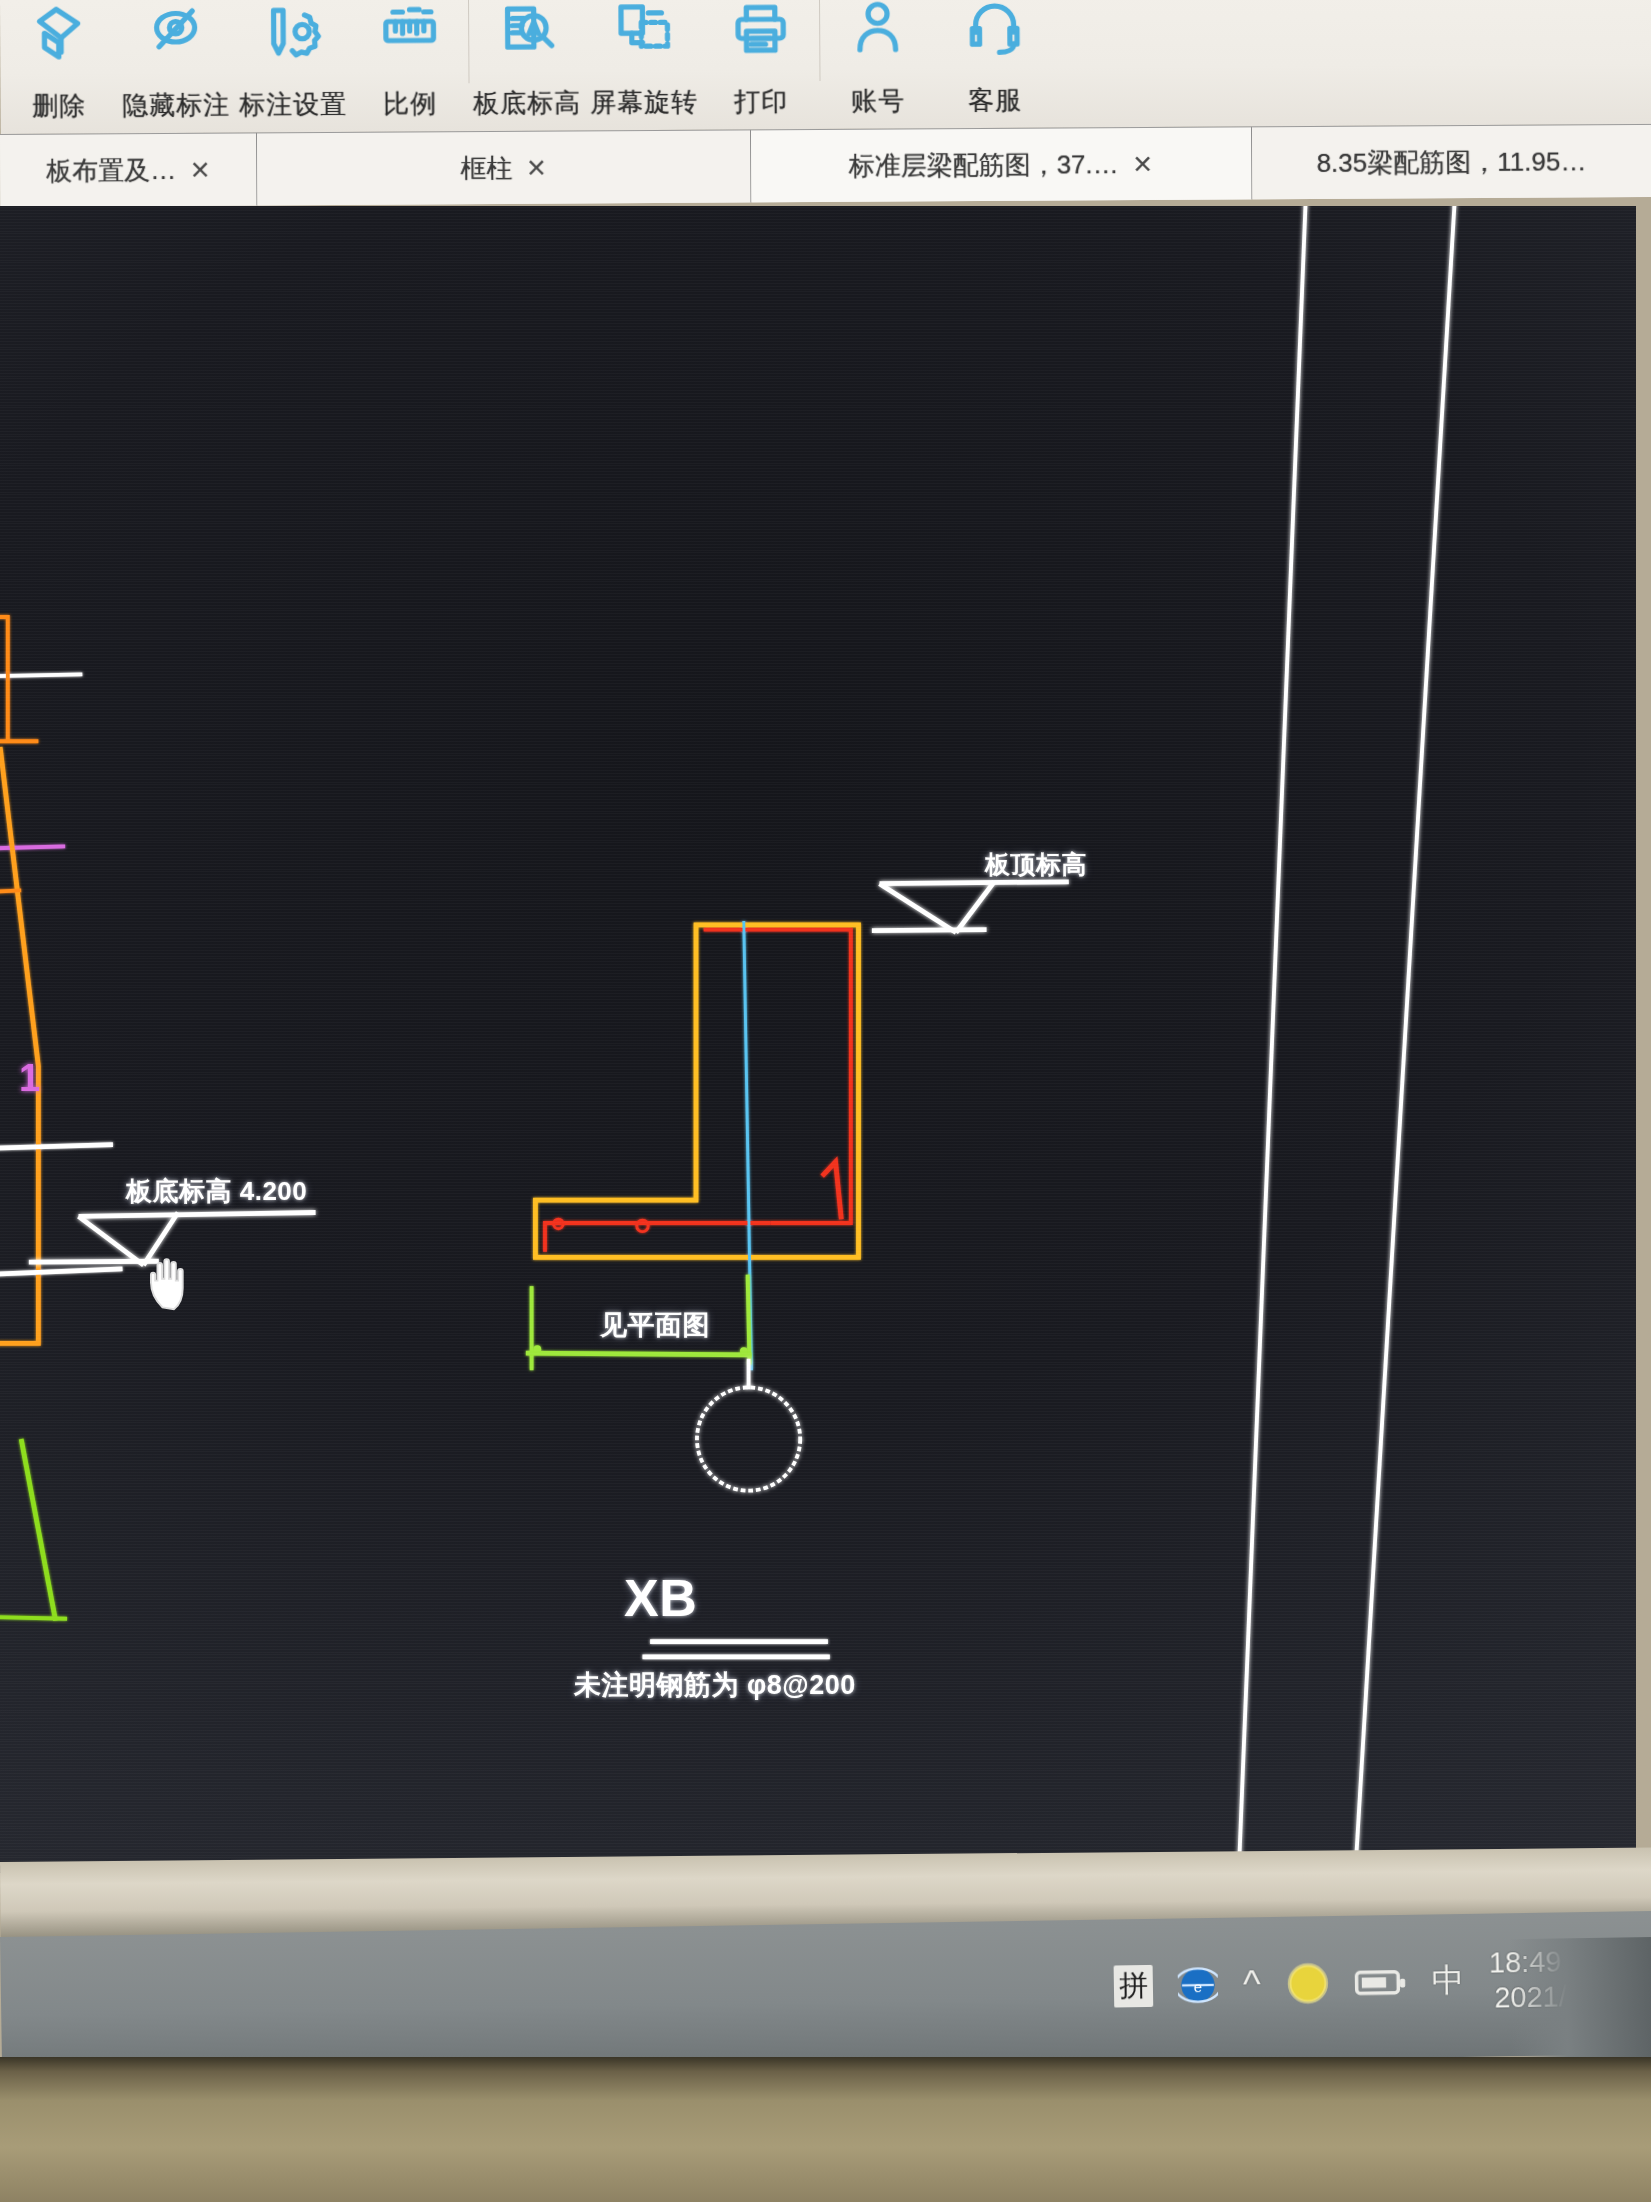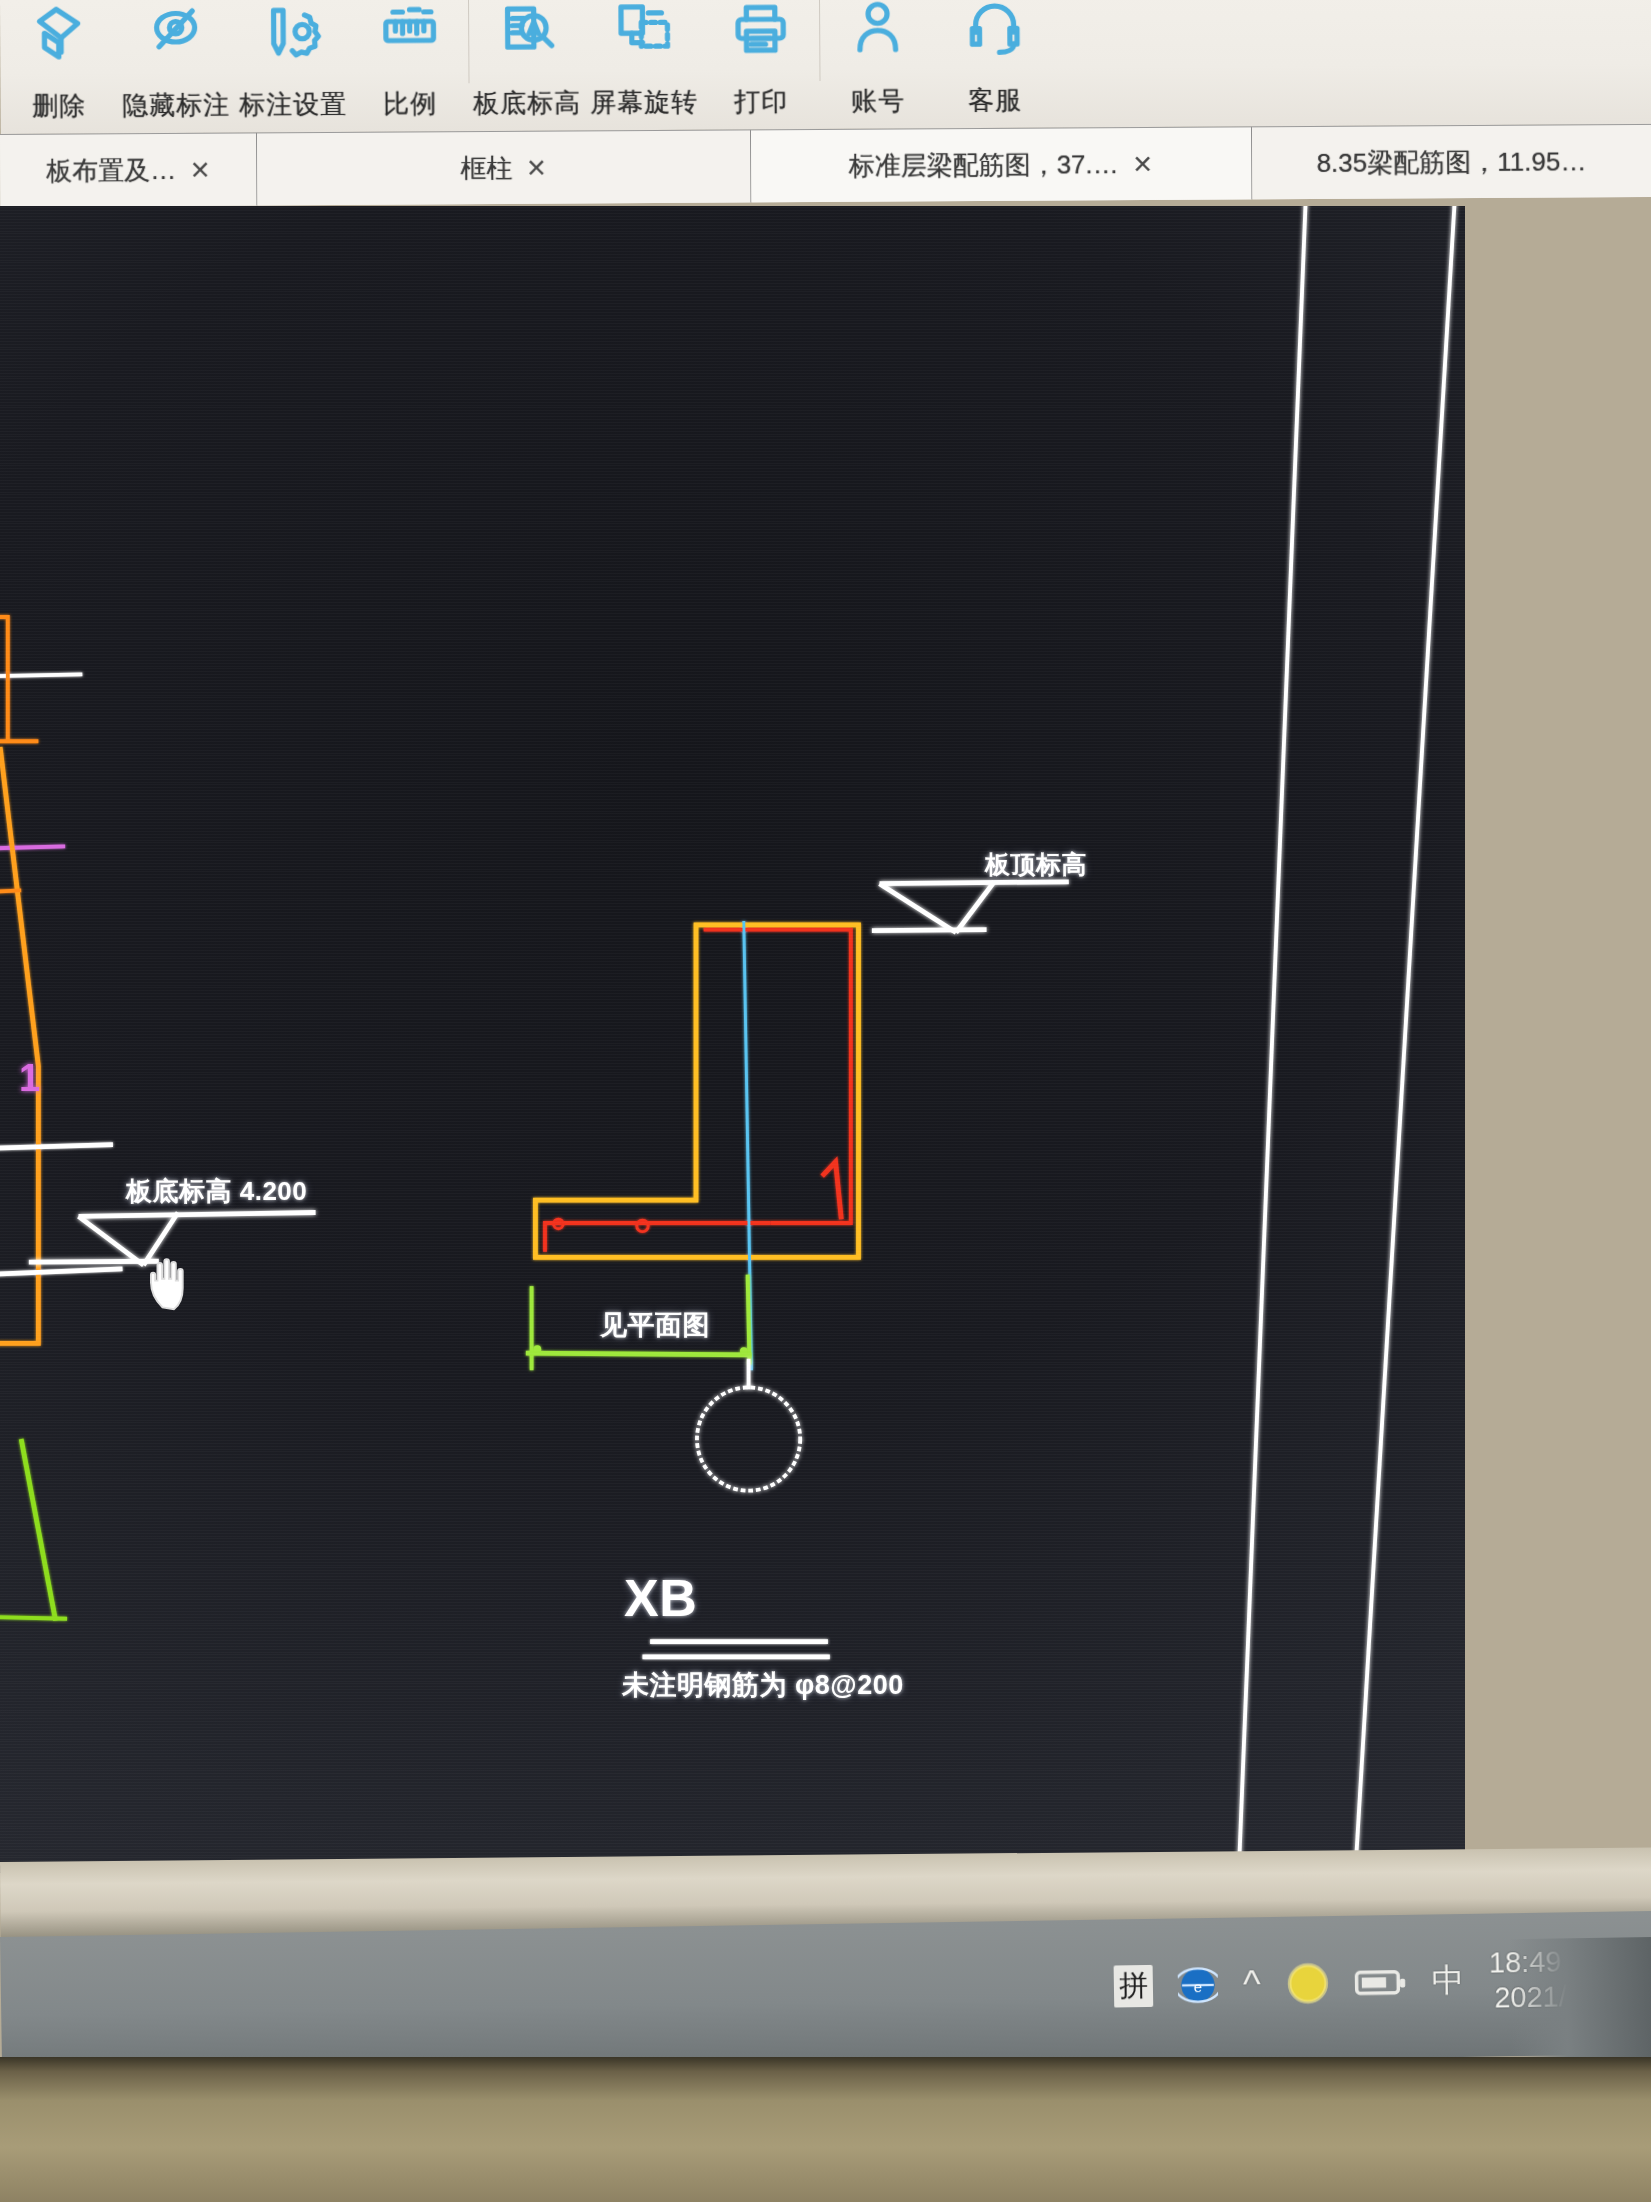--- a/index.html
+++ b/index.html
@@ -52,21 +52,21 @@
     filter:blur(0.4px);
   }
   .tab-title{
     font-size:26px;color:#3a3a3a;white-space:nowrap;
     text-shadow:0 0 1px rgba(70,70,70,.8);
   }
   .tab-close{font-size:25px;color:#4a4a4a;font-weight:700;}
 
   
   .canvas{
-    position:absolute;left:0;top:206px;width:1465px;height:1667px;
+    position:absolute;left:0;top:206px;width:1636px;height:1667px;
     background:
       radial-gradient(ellipse 120% 90% at 46% 34%, #15161b 0%, #191a20 42%, #23252c 72%, #2b2d35 100%);
     overflow:hidden;
   }
   .canvas::after{
     content:"";position:absolute;inset:0;pointer-events:none;
     background:repeating-linear-gradient(
       0deg, rgba(255,255,255,.035) 0 1px, rgba(0,0,0,0) 1px 2.9px);
     opacity:.75;
   }
@@ -348,21 +348,21 @@
       <path d="M 718 1832 L 718 1752 L 828 1750" stroke="#c3d44a" stroke-width="4" fill="none"></path>
       <line x1="800" y1="1820" x2="800" y2="1744" stroke="#c3d44a" stroke-width="4"></line>
     </g>
   </svg>
 
   <div id="cad-annotations">
       <div class="cadtext" style="left: 985px; top: 642px; font-size: 25px;">板顶标高</div>
       <div class="cadtext" style="left: 126px; top: 968px; font-size: 26px;">板底标高 4.200</div>
       <div class="cadtext" style="left: 600px; top: 1101px; font-size: 27px; text-align: right;">见平面图</div>
       <div class="cadtext" style="left: 624px; top: 1362px; font-size: 52px;">XB</div>
-      <div class="cadtext" style="left: 622px; top: 1461px; font-size: 27px;">未注明钢筋为 φ8@200</div>
+      <div class="cadtext" style="left: 574px; top: 1461px; font-size: 27px;">未注明钢筋为 φ8@200</div>
       <div class="cadtext" style="left: 19px; top: 851px; font-size: 38px; color: rgb(217, 106, 224); text-shadow: rgb(217, 106, 224) 0px 0px 5.7px;">1</div>
     </div>
 
   <svg id="pan-cursor" style="position: absolute; width: 54px; height: 65px; left: 145px; top: 1044px;" viewBox="0 0 28 34">
     <path d="M9 30 C5 26 3 21 3 17 L3 13 C3 11.5 5.2 11.5 5.2 13 L5.2 16
              L6.4 16 L6.4 8 C6.4 6.4 8.8 6.4 8.8 8 L8.8 15 L10 15 L10 6
              C10 4.4 12.4 4.4 12.4 6 L12.4 15 L13.6 15 L13.6 7.5
              C13.6 5.9 16 5.9 16 7.5 L16 16 L17.2 16 L17.2 11
              C17.2 9.6 19.6 9.6 19.6 11 L19.6 20 C19.6 25 17.6 29 15 31 Z" fill="#ffffff" stroke="#dddddd" stroke-width="1"></path>
   </svg>

